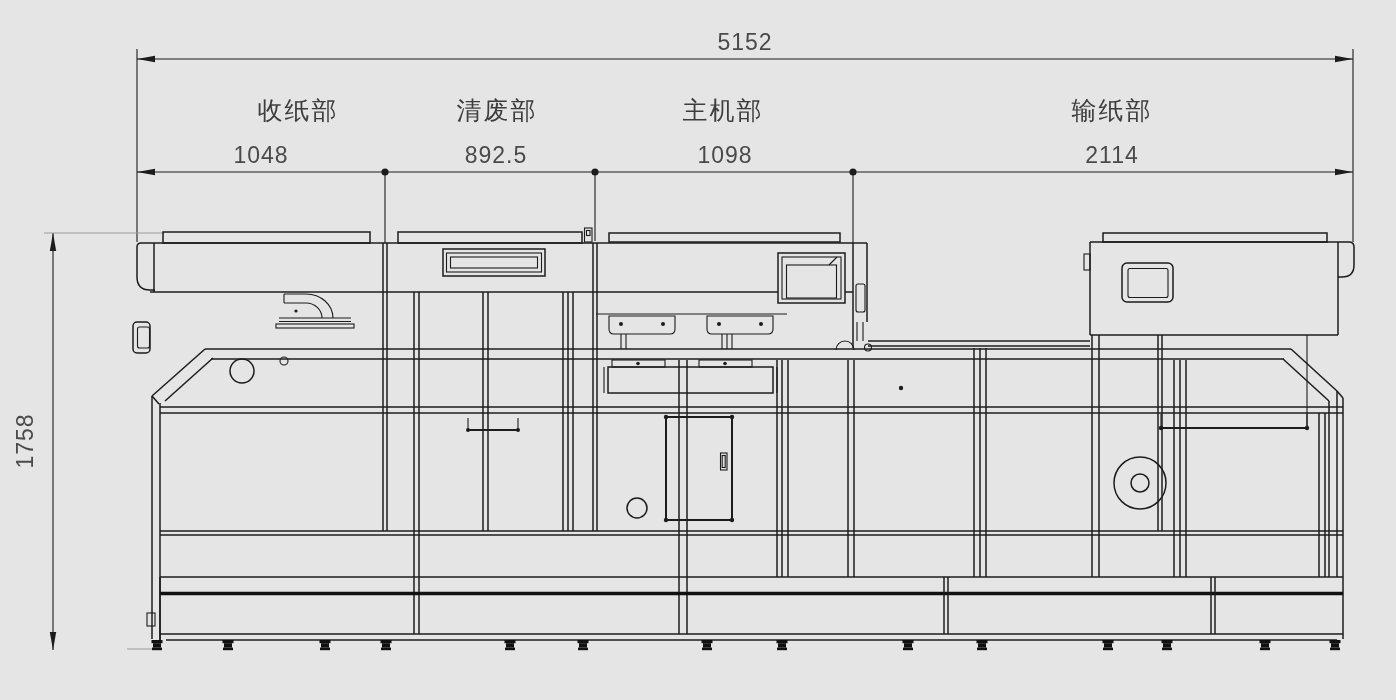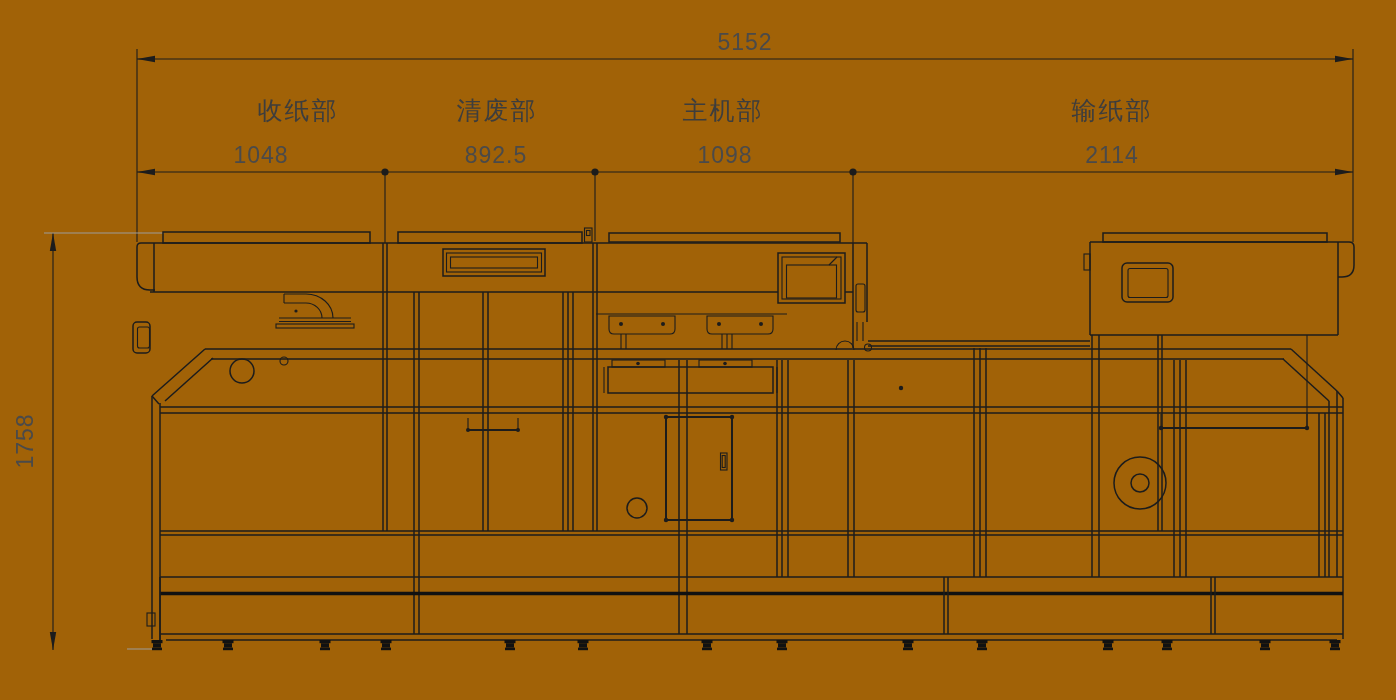--- a/index.html
+++ b/index.html
@@ -1,16 +1,16 @@
 <!DOCTYPE html>
 <html><head>
 <meta charset="utf-8">
 <style>
   html,body{margin:0;padding:0;background:#ffffff;}
-  .canvas{position:relative;width:1396px;height:700px;background:#a16207;overflow:hidden;}
+  .canvas{position:relative;width:1396px;height:700px;background:#e5e5e5;overflow:hidden;}
   svg{display:block;}
   .ln{stroke:#1c1c1c;stroke-width:1.5;fill:none;}
   .thin{stroke:#1c1c1c;stroke-width:1.1;fill:none;}
   .thick{stroke:#111;stroke-width:3.6;fill:none;}
   .dim{stroke:#1c1c1c;stroke-width:1.1;fill:none;}
   .aux{stroke:#9c9c9c;stroke-width:1;fill:none;}
   .fill{fill:#1c1c1c;stroke:none;}
   .dot{fill:#1c1c1c;stroke:none;}
   text{font-family:"Liberation Sans","DejaVu Sans",sans-serif;fill:#4a4a4a;}
   .dim-num{font-size:23px;letter-spacing:1px;}

